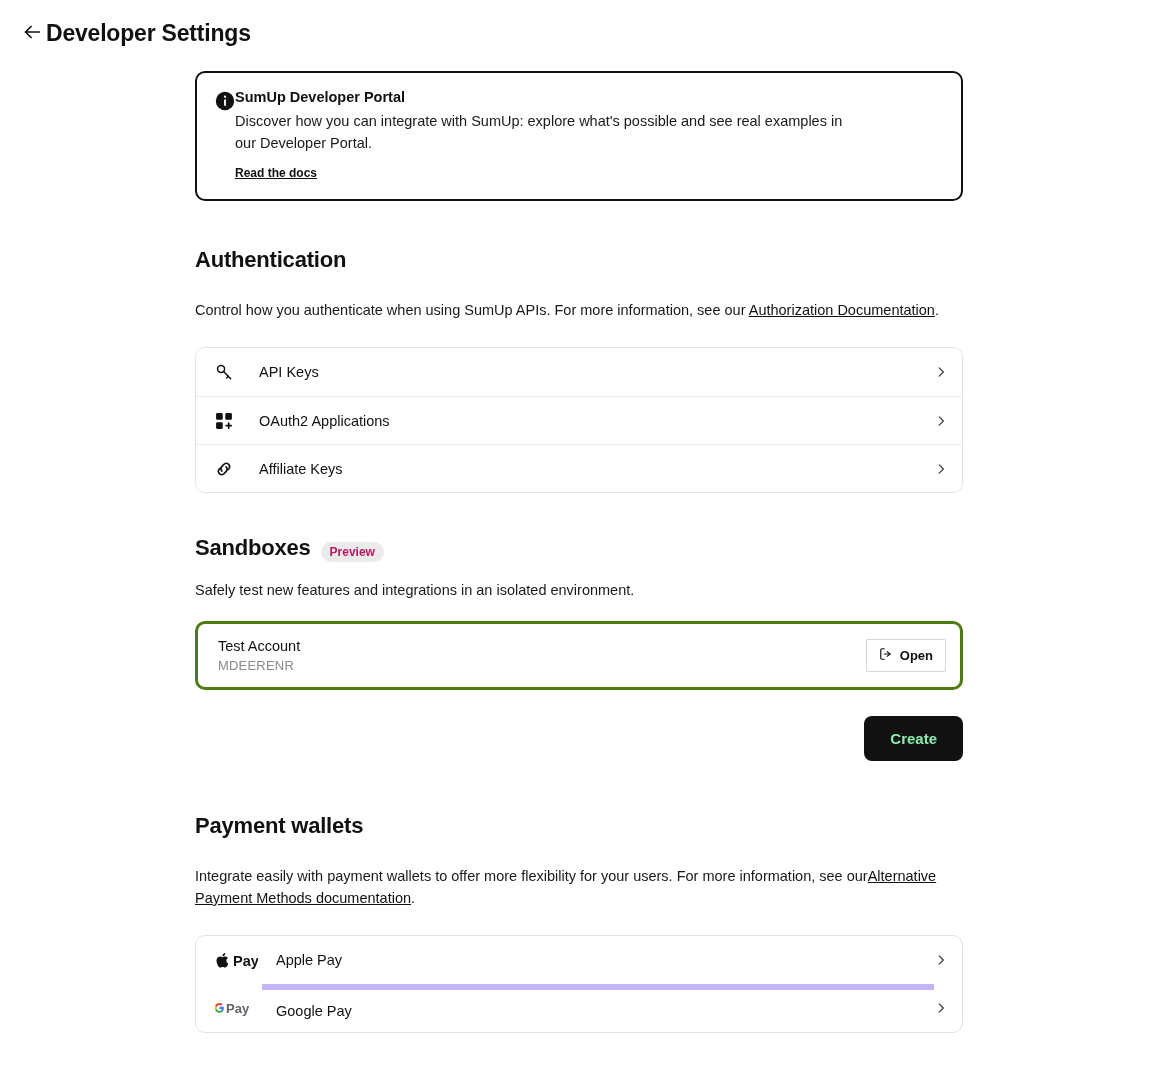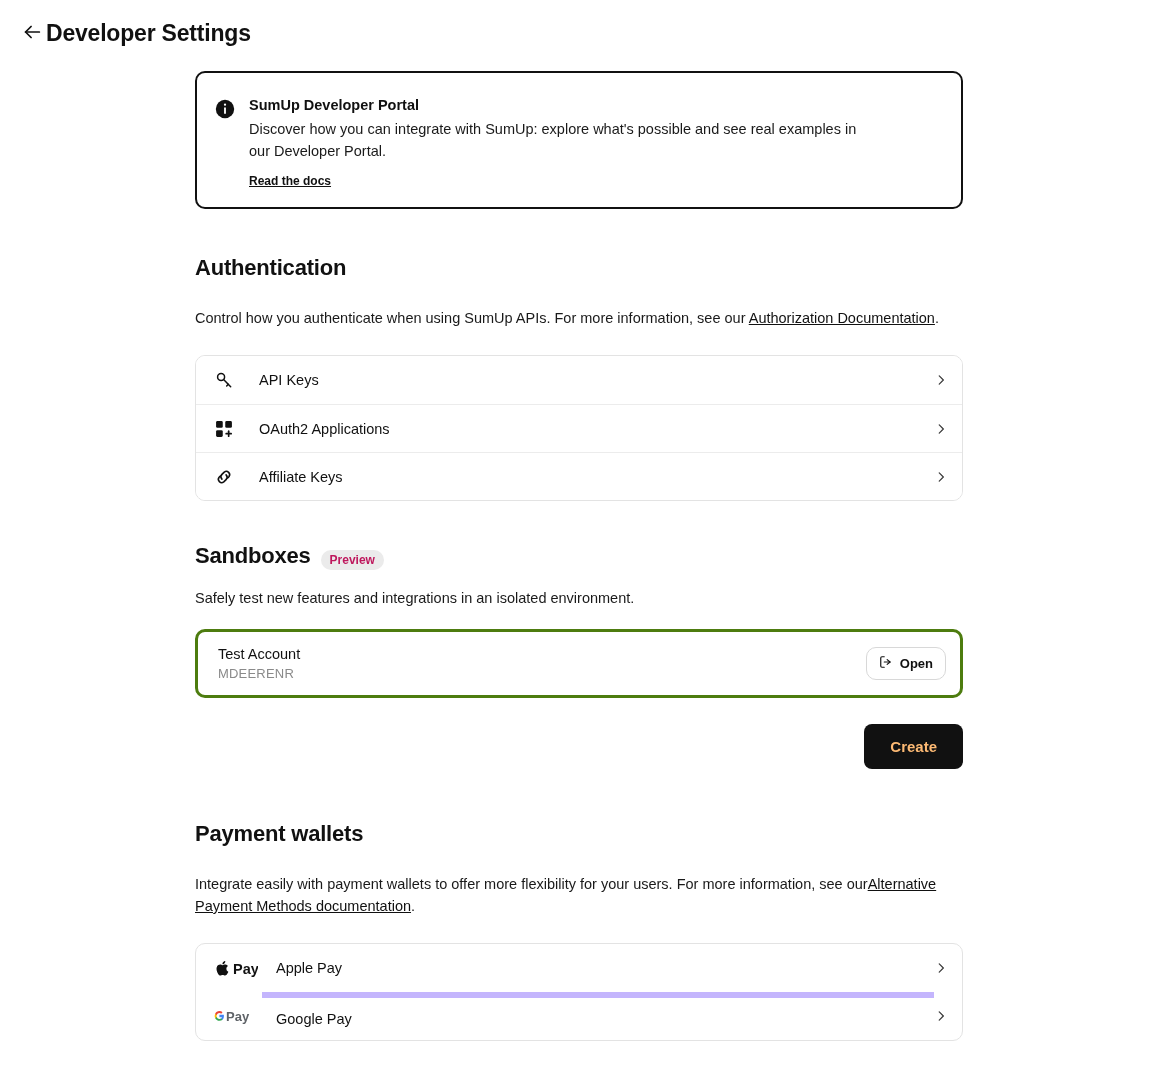--- a/index.html
+++ b/index.html
@@ -43,23 +43,23 @@
   .content {
     width: 768px;
     margin-left: 195px;
     padding-top: 19px;
   }
 
   
   .banner {
     border: 2px solid #111111;
     border-radius: 10px;
-    padding: 24px 18px 18px 18px;
-    display: flex;
-    gap: 14px;
+    padding: 16px 18px 18px 18px;
+    display: flex;
+    gap: 0;
     background: #ffffff;
   }
   .banner-icon {
     flex: 0 0 auto;
     width: 20px;
     height: 20px;
     margin-top: 2px;
   }
   .banner-body { flex: 1 1 auto; }
   .banner-title {
@@ -203,36 +203,36 @@
   .sandbox-id {
     font-size: 13px;
     color: #8a8a8a;
     letter-spacing: 0.2px;
   }
   .open-btn {
     display: inline-flex;
     align-items: center;
     gap: 7px;
     border: 1px solid #d8d8d8;
-    border-radius: 10px;
+    border-radius: 1px;
     background: #ffffff;
     padding: 7px 12px;
     font-size: 13px;
     font-weight: bold;
     color: #111111;
     cursor: pointer;
   }
   .create-row {
     display: flex;
     justify-content: flex-end;
     margin-top: 26px;
   }
   .create-btn {
     background: #111111;
-    color: #fdba74;
+    color: #86efac;
     border: none;
     border-radius: 8px;
     font-size: 15px;
     font-weight: bold;
     padding: 14px 26px;
     cursor: pointer;
     font-family: "Liberation Sans", sans-serif;
   }
 
   .mt-46 { margin-top: 46px; }

